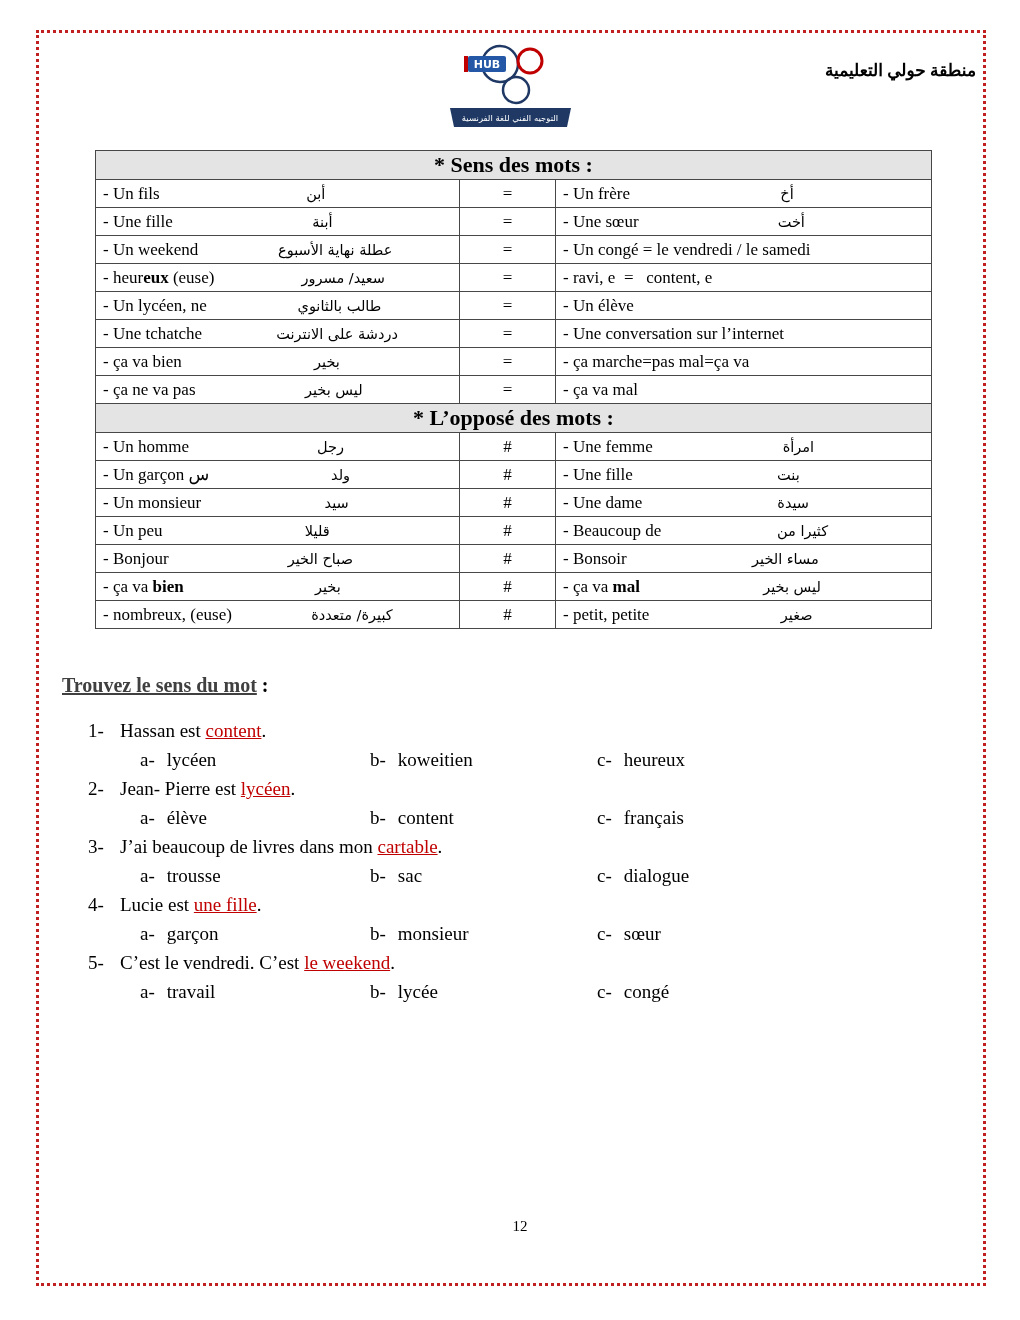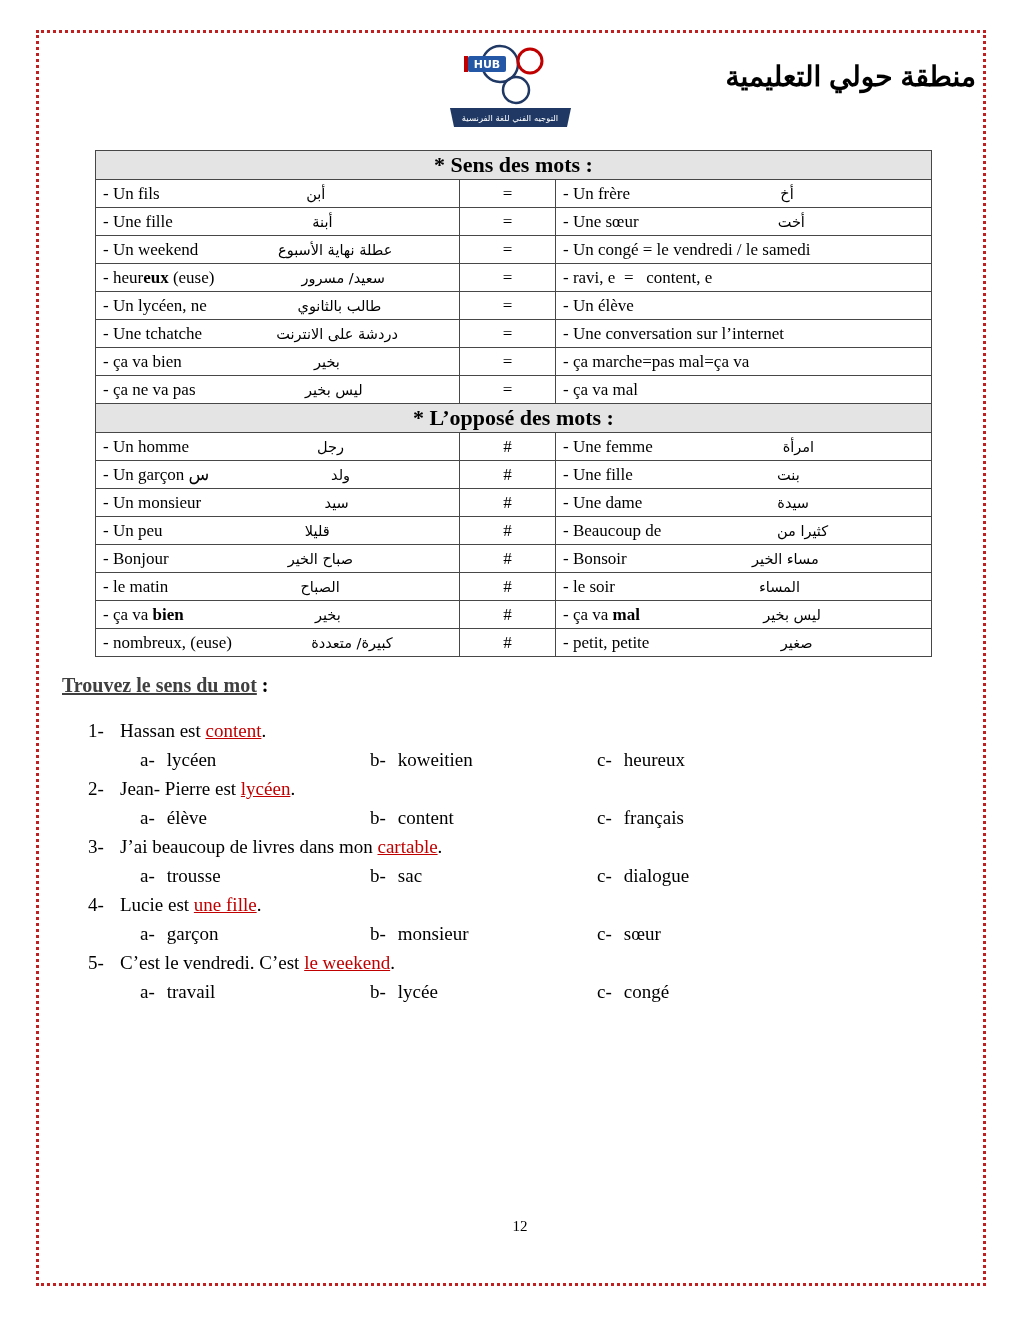--- a/index.html
+++ b/index.html
@@ -14,22 +14,22 @@
   .border-frame{
     position:absolute;
     inset:30px 34px 34px 36px;
     border:3px dotted #c02020;
     pointer-events:none;
   }
   
   .logo-wrap{position:absolute;left:438px;top:40px;width:145px;height:105px;}
   .region-title{
     position:absolute;right:44px;top:60px;
-    font-family:Liberation Sans, sans-serif;
-    font-weight:bold;font-size:28px;direction:rtl;margin-left:8px;
+    font-family:Liberation Serif, serif;
+    font-weight:bold;font-size:17px;direction:rtl;margin-left:8px;
   }
   
   .vocab-table{
     position:absolute;left:95px;top:150px;width:836px;
     border-collapse:collapse;font-size:17px;table-layout:fixed;
   }
   .vocab-table td{
     border:1px solid #474747;
     padding:1px 7px;height:25px;vertical-align:middle;
     overflow:hidden;
@@ -292,35 +292,20 @@
           <td class="term-cell">
             <span class="term-inner">
               <span class="fr">- Bonsoir</span>
               <span class="ar" dir="rtl">مساء الخير</span>
             </span>
           </td>
         </tr>
         <tr>
           <td class="term-cell">
             <span class="term-inner">
-              <span class="fr">- le matin</span>
-              <span class="ar" dir="rtl">الصباح</span>
-            </span>
-          </td>
-          <td class="sym-cell">#</td>
-          <td class="term-cell">
-            <span class="term-inner">
-              <span class="fr">- le soir</span>
-              <span class="ar" dir="rtl">المساء</span>
-            </span>
-          </td>
-        </tr>
-        <tr>
-          <td class="term-cell">
-            <span class="term-inner">
               <span class="fr">- ça va <b>bien</b></span>
               <span class="ar" dir="rtl">بخير</span>
             </span>
           </td>
           <td class="sym-cell">#</td>
           <td class="term-cell">
             <span class="term-inner">
               <span class="fr">- ça va <b>mal</b></span>
               <span class="ar" dir="rtl">ليس بخير</span>
             </span>

